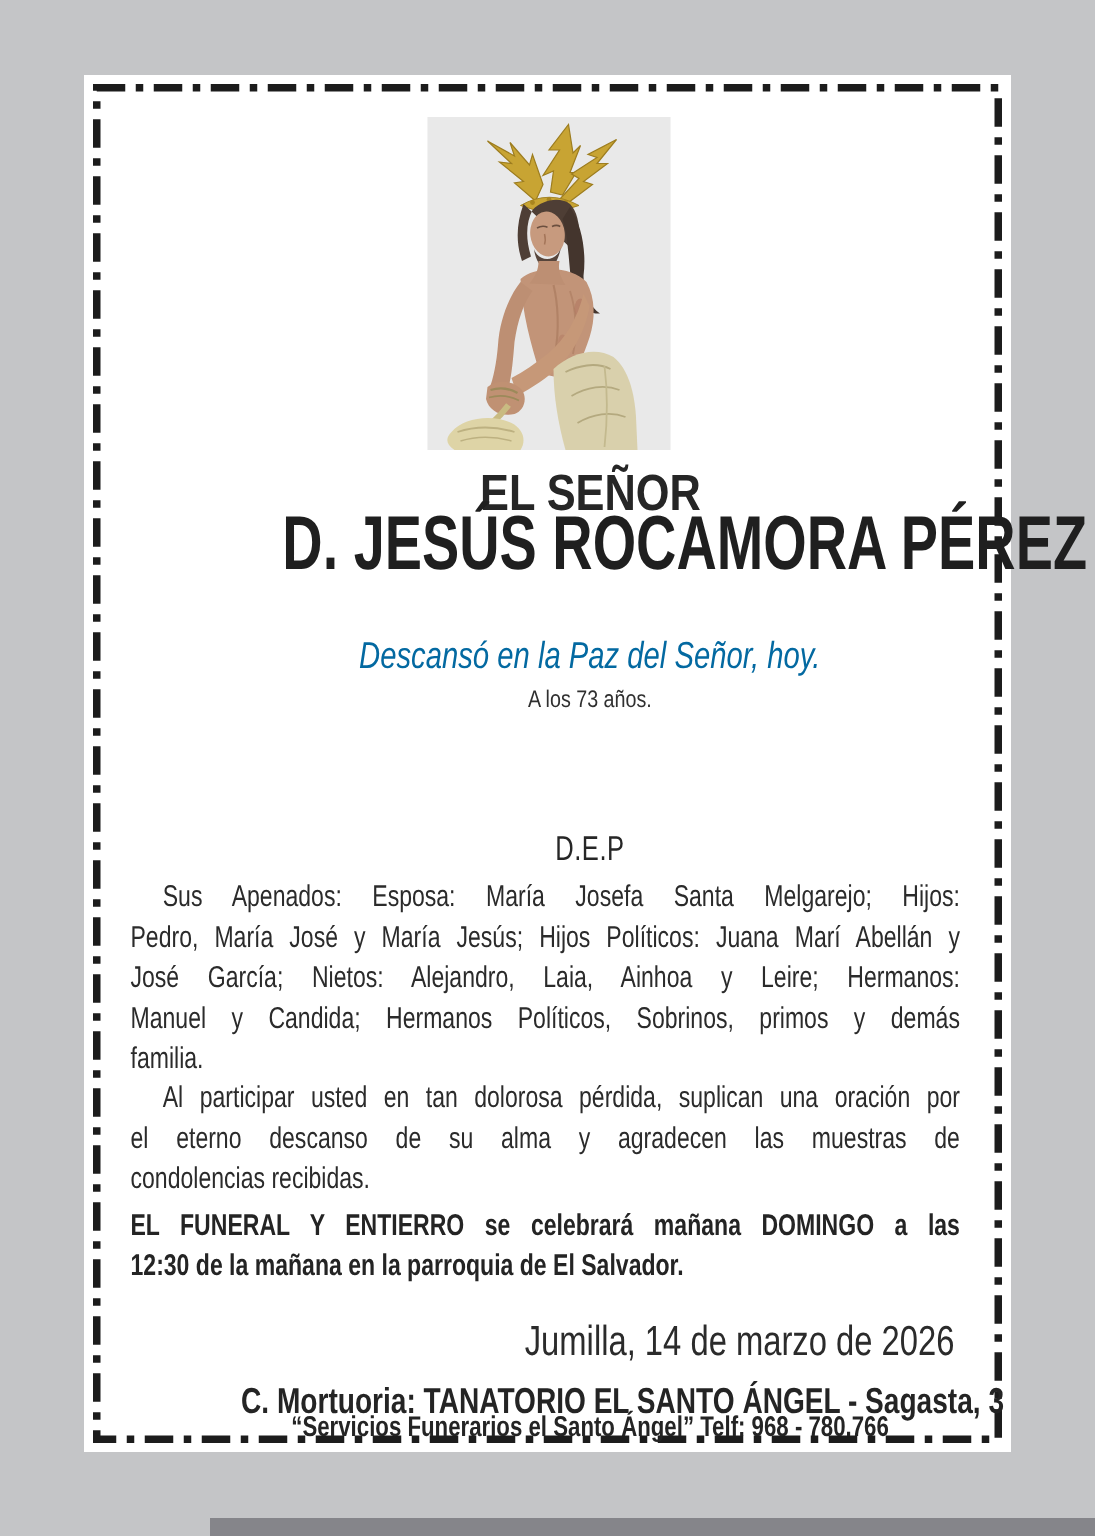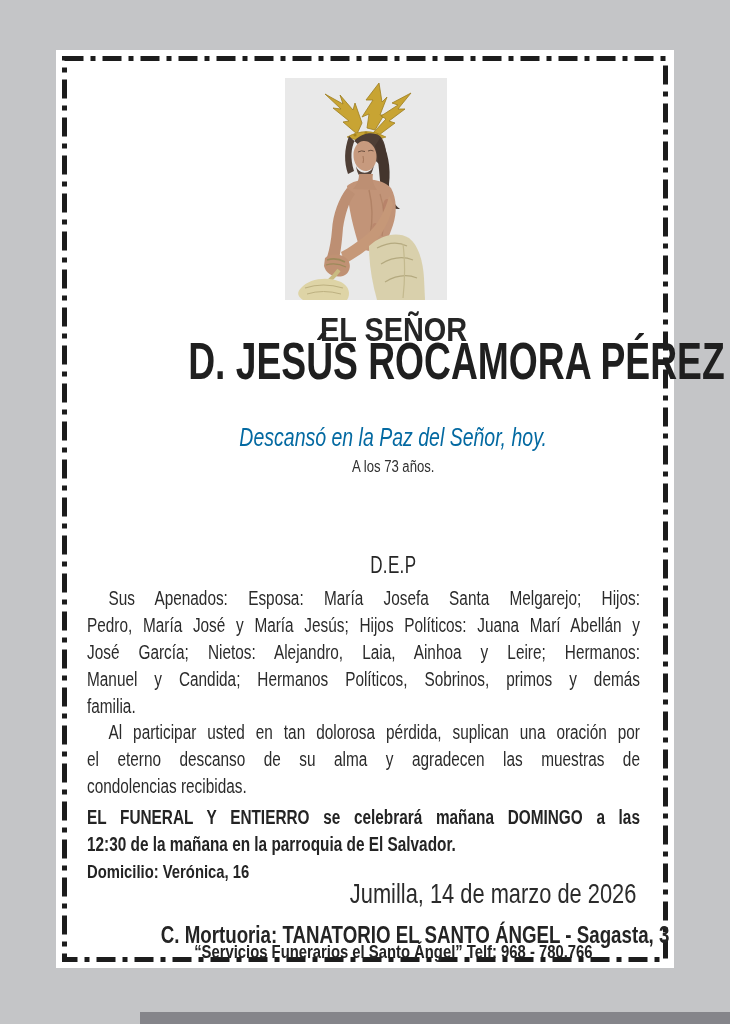--- a/index.html
+++ b/index.html
@@ -182,23 +182,20 @@
         <div class="jl">Al participar usted en tan dolorosa pérdida, suplican una oración por</div>
         <div class="jl">el eterno descanso de su alma y agradecen las muestras de</div>
         <div class="jl last">condolencias recibidas.</div>
       </div>
 
     <div class="para funeral">
         <div class="jl">EL FUNERAL Y ENTIERRO se celebrará mañana DOMINGO a las</div>
         <div class="jl last">12:30 de la mañana en la parroquia de El Salvador.</div>
       </div>
 
-    <div class="address">
-      <span class="cond">Domicilio: Verónica, 16</span>
-    </div>
 
     <div class="dateline">
       <span class="cond">Jumilla, 14 de marzo de 2026</span>
     </div>
 
     <div class="abs mort1">
       <span class="cond">C. Mortuoria: TANATORIO EL SANTO ÁNGEL - Sagasta, 3</span>
     </div>
 
     <div class="abs mort2">

